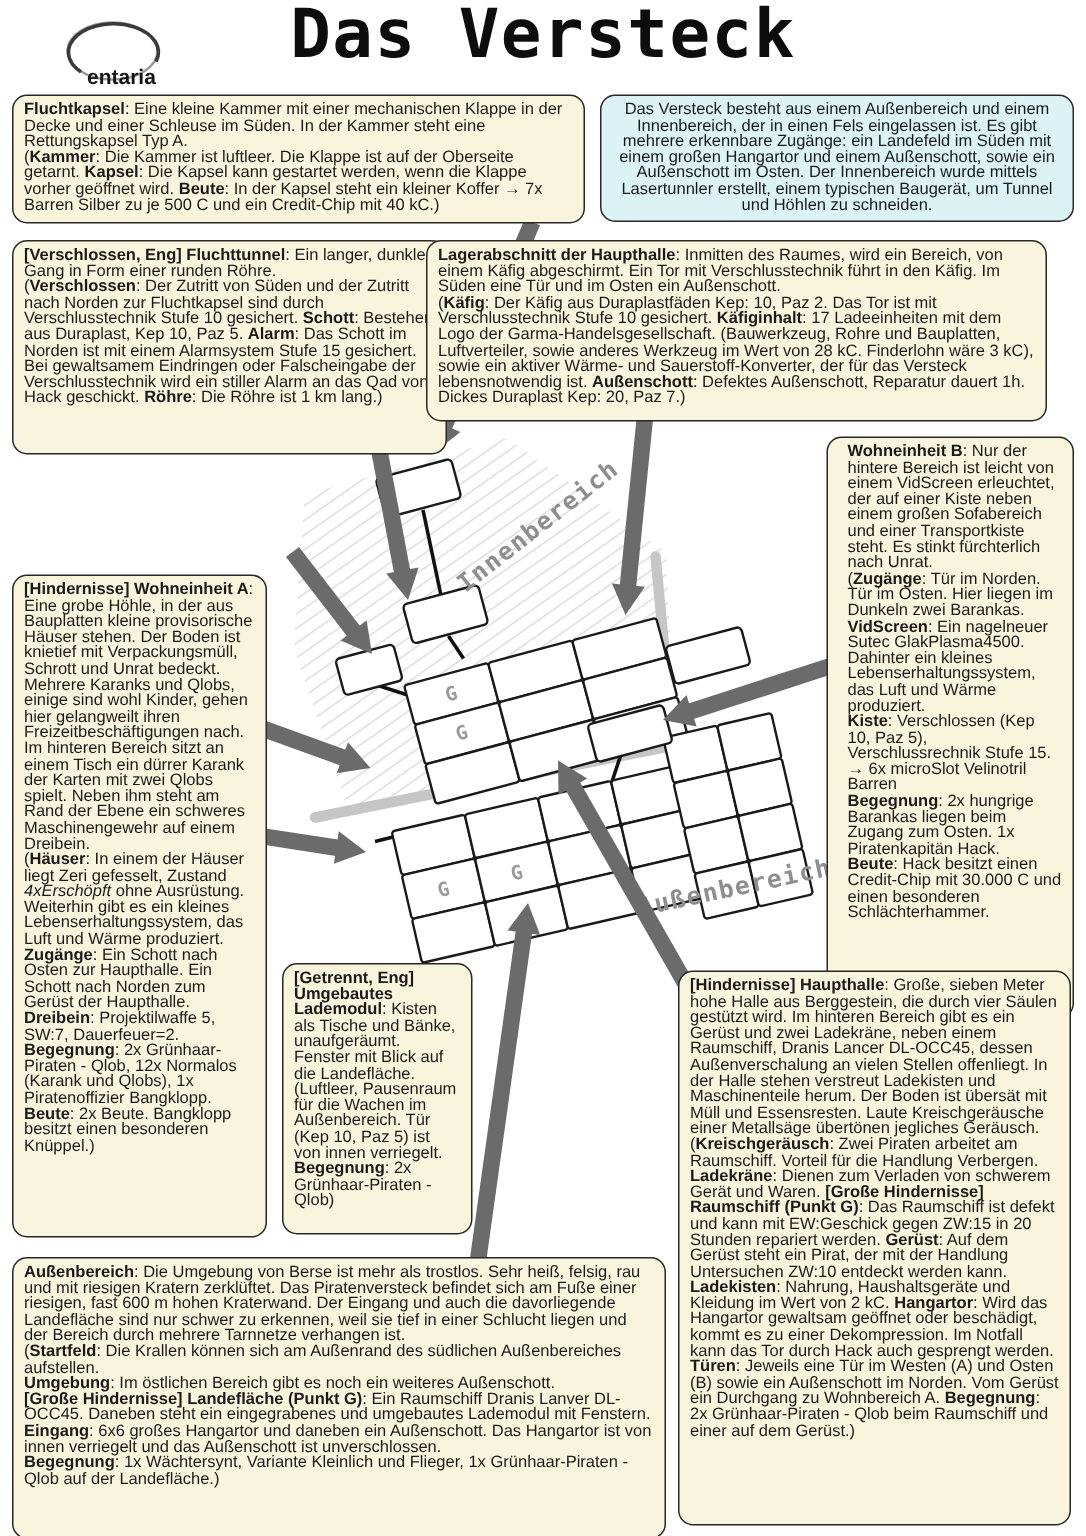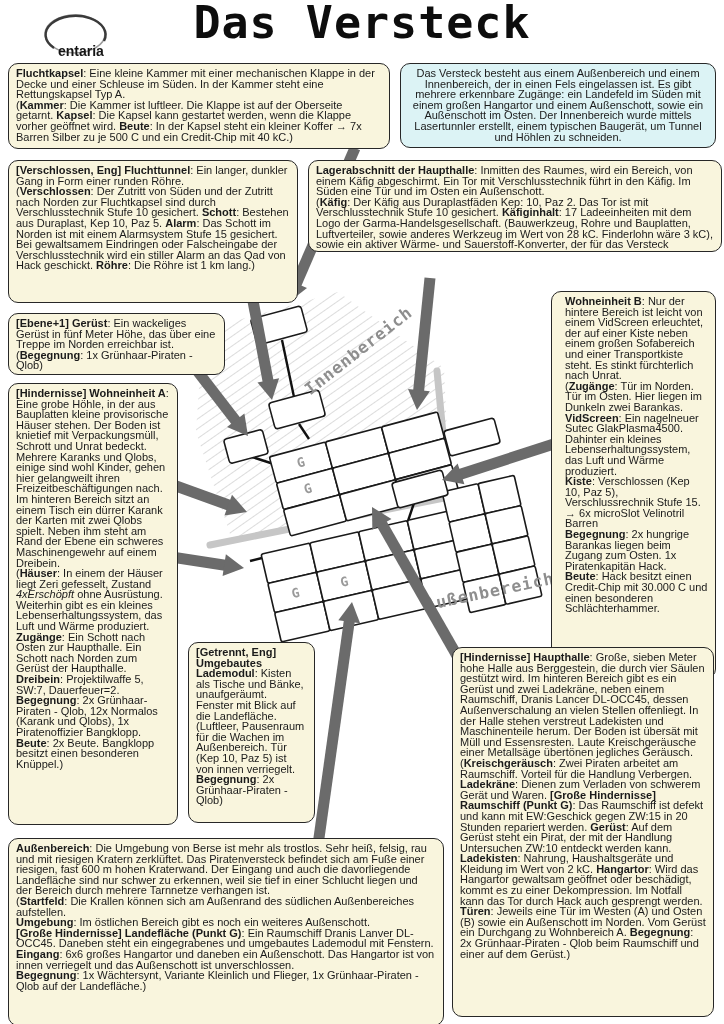--- a/index.html
+++ b/index.html
@@ -13,21 +13,21 @@
          letter-spacing:1px;color:#0d0d0d;}
   
   .box{position:absolute;z-index:1;background:#f9f5dd;border:1.6px solid #272727;
        border-radius:10px;padding:4px 7px;box-sizing:border-box;overflow:hidden;}
   .box.intro{background:#dcf3f5;text-align:center;}
   .rich{font-size:11px;line-height:10.6px;white-space:pre-wrap;}
   .rich b{font-weight:bold;} .rich i{font-style:italic;text-align:right;}
   .b1{left:8px;top:63px;width:382px;height:86px;}
   .b2{left:400px;top:63px;width:316px;height:85px;}
   .b3{left:8px;top:160px;width:290px;height:143px;}
-  .b4{left:308px;top:160px;width:414px;height:92px;}
+  .b4{left:284px;top:160px;width:414px;height:121px;}
   .b5{left:8px;top:313px;width:217px;height:62px;}
   .b6{left:8px;top:383px;width:170px;height:442px;}
   .b7{left:551px;top:291px;width:165px;height:388px;padding-left:13px;}
   .b8{left:188px;top:642px;width:127px;height:181px;}
   .b9{left:452px;top:647px;width:262px;height:370px;}
   .b10{left:8px;top:838px;width:436px;height:188px;}
   
   .map-svg{position:absolute;left:0;top:0;z-index:0;}
   .room{fill:#ffffff;stroke:#1a1a1a;stroke-width:1.6px;}
   .conn{stroke:#111111;stroke-width:2.4px;}
@@ -181,23 +181,20 @@
   <div class="box b3">
     <div class="rich"><b>[Verschlossen, Eng] Fluchttunnel</b><span>: Ein langer, dunkler Gang in Form einer runden Röhre.
 (</span><b>Verschlossen</b><span>: Der Zutritt von Süden und der Zutritt nach Norden zur Fluchtkapsel sind durch Verschlusstechnik Stufe 10 gesichert. </span><b>Schott</b><span>: Bestehen aus Duraplast, Kep 10, Paz 5. </span><b>Alarm</b><span>: Das Schott im Norden ist mit einem Alarmsystem Stufe 15 gesichert. Bei gewaltsamem Eindringen oder Falscheingabe der Verschlusstechnik wird ein stiller Alarm an das Qad von Hack geschickt. </span><b>Röhre</b><span>: Die Röhre ist 1 km lang.)</span></div>
   </div>
 
   <div class="box b4">
     <div class="rich"><b>Lagerabschnitt der Haupthalle</b><span>: Inmitten des Raumes, wird ein Bereich, von einem Käfig abgeschirmt. Ein Tor mit Verschlusstechnik führt in den Käfig. Im Süden eine Tür und im Osten ein Außenschott.
 (</span><b>Käfig</b><span>: Der Käfig aus Duraplastfäden Kep: 10, Paz 2. Das Tor ist mit Verschlusstechnik Stufe 10 gesichert. </span><b>Käfiginhalt</b><span>: 17 Ladeeinheiten mit dem Logo der Garma-Handelsgesellschaft. (Bauwerkzeug, Rohre und Bauplatten, Luftverteiler, sowie anderes Werkzeug im Wert von 28 kC. Finderlohn wäre 3 kC), sowie ein aktiver Wärme- und Sauerstoff-Konverter, der für das Versteck lebensnotwendig ist. </span><b>Außenschott</b><span>: Defektes Außenschott, Reparatur dauert 1h. Dickes Duraplast Kep: 20, Paz 7.)</span></div>
   </div>
 
-  <div class="box b5">
-    <div class="rich"><b>[Ebene+1] Gerüst</b><span>: Ein wackeliges Gerüst in fünf Meter Höhe, das über eine Treppe im Norden erreichbar ist. (</span><b>Begegnung</b><span>: 1x Grünhaar-Piraten - Qlob)</span></div>
-  </div>
 
   <div class="box b6">
     <div class="rich"><b>[Hindernisse] Wohneinheit A</b><span>: Eine grobe Höhle, in der aus Bauplatten kleine provisorische Häuser stehen. Der Boden ist knietief mit Verpackungsmüll, Schrott und Unrat bedeckt. Mehrere Karanks und Qlobs, einige sind wohl Kinder, gehen hier gelangweilt ihren Freizeitbeschäftigungen nach. Im hinteren Bereich sitzt an einem Tisch ein dürrer Karank der Karten mit zwei Qlobs spielt. Neben ihm steht am Rand der Ebene ein schweres Maschinengewehr auf einem Dreibein.
 (</span><b>Häuser</b><span>: In einem der Häuser liegt Zeri gefesselt, Zustand </span><i>4xErschöpft</i><span> ohne Ausrüstung. Weiterhin gibt es ein kleines Lebenserhaltungssystem, das Luft und Wärme produziert.
 </span><b>Zugänge</b><span>: Ein Schott nach Osten zur Haupthalle. Ein Schott nach Norden zum Gerüst der Haupthalle. </span><b>Dreibein</b><span>: Projektilwaffe 5, SW:7, Dauerfeuer=2. </span><b>Begegnung</b><span>: 2x Grünhaar-Piraten - Qlob, 12x Normalos (Karank und Qlobs), 1x Piratenoffizier Bangklopp. </span><b>Beute</b><span>: 2x Beute. Bangklopp besitzt einen besonderen Knüppel.)</span></div>
   </div>
 
   <div class="box b7">
     <div class="rich"><b>Wohneinheit B</b><span>: Nur der hintere Bereich ist leicht von einem VidScreen erleuchtet, der auf einer Kiste neben einem großen Sofabereich und einer Transportkiste steht. Es stinkt fürchterlich nach Unrat.
 (</span><b>Zugänge</b><span>: Tür im Norden. Tür im Osten. Hier liegen im Dunkeln zwei Barankas.

